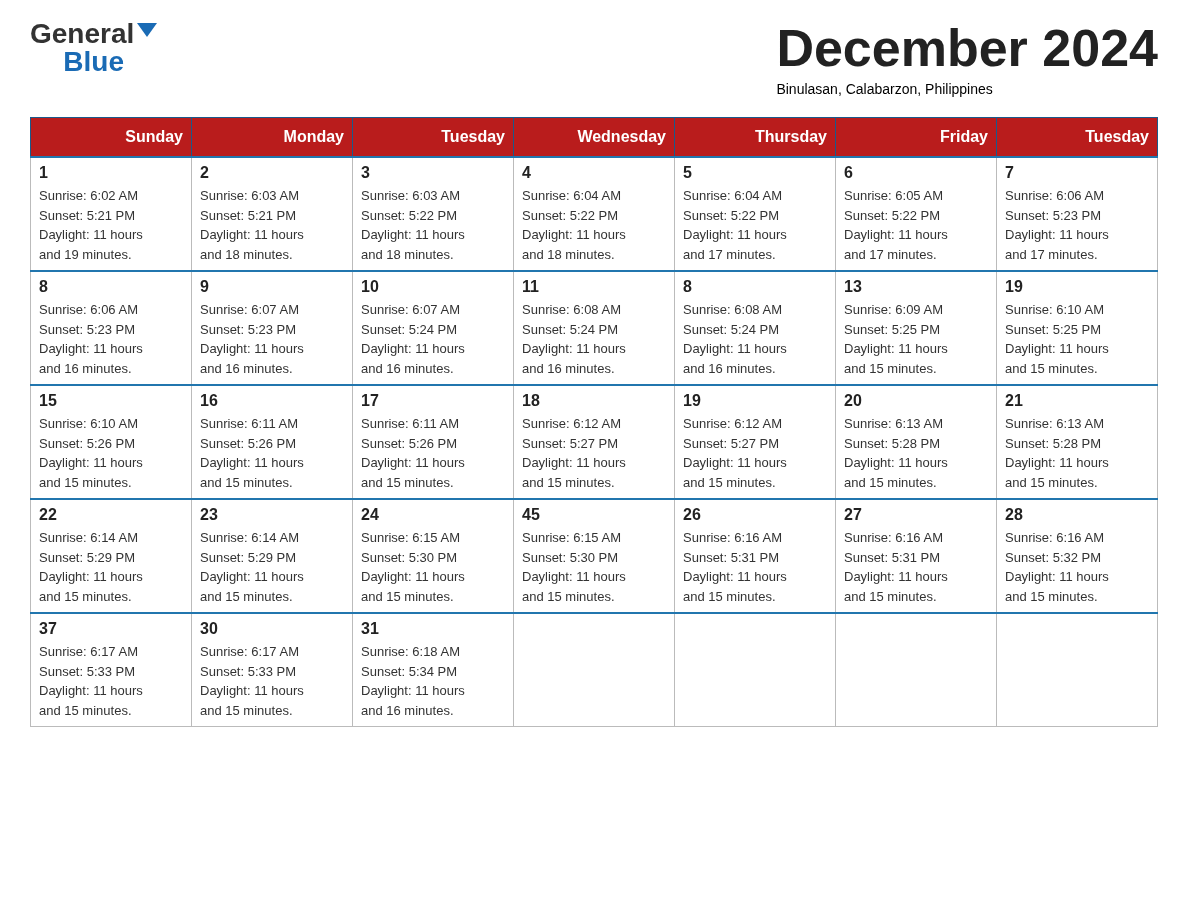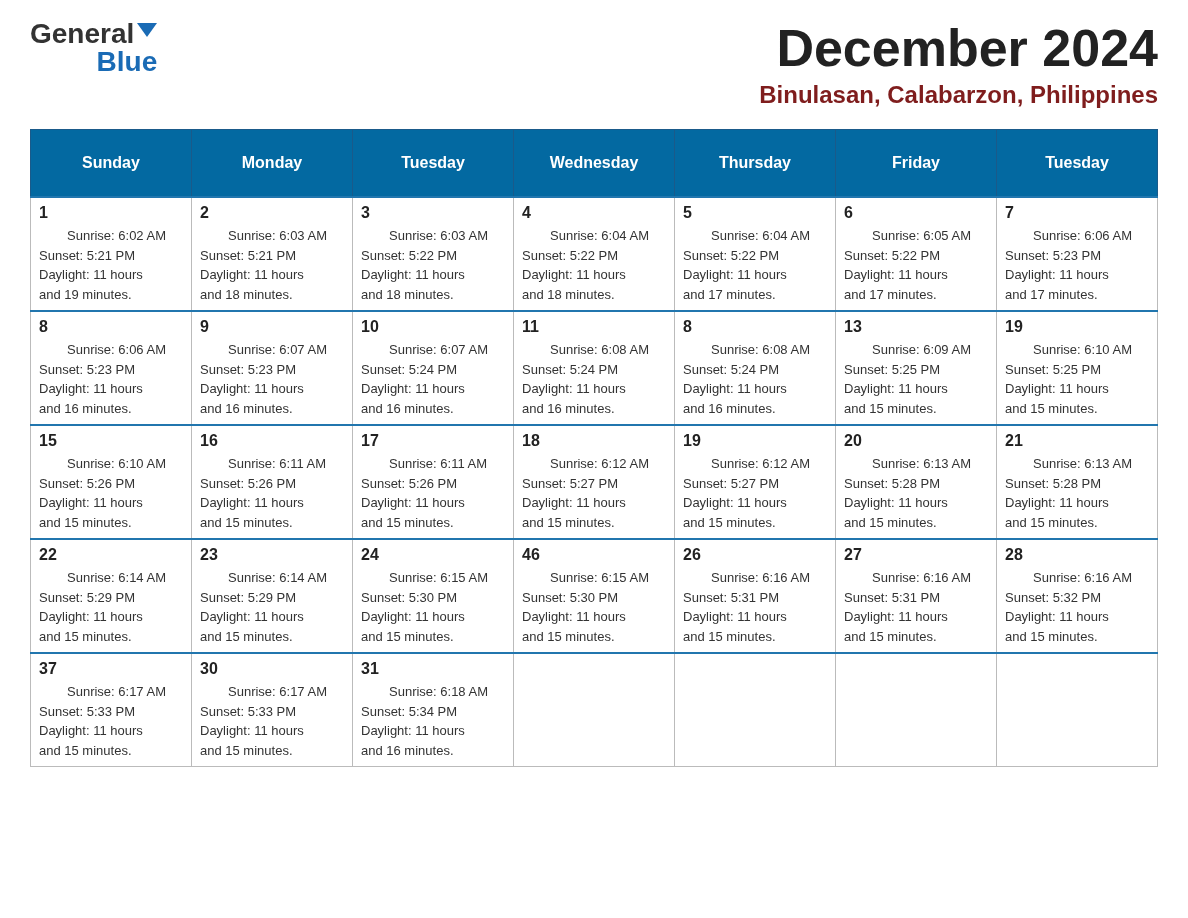--- a/index.html
+++ b/index.html
@@ -12,21 +12,21 @@
     }
     .header {
       display: flex;
       justify-content: space-between;
       align-items: flex-start;
       margin-bottom: 20px;
     }
     .logo {
       display: flex;
       flex-direction: column;
-      align-items: flex-end;
+      align-items: center;
     }
     .logo-general {
       font-size: 28px;
       font-weight: bold;
       color: #333;
       line-height: 1;
     }
     .logo-blue {
       font-size: 28px;
       font-weight: bold;
@@ -43,47 +43,45 @@
       margin-left: 3px;
       vertical-align: middle;
       position: relative;
       top: -4px;
     }
     .logo-top-row {
       display: flex;
       align-items: center;
     }
     .title-area {
-      text-align: right;
       margin-left: 19px;
     }
     .month-title {
       font-size: 52px;
       font-weight: bold;
       color: #222;
       line-height: 1.1;
     }
     .location-title {
-      font-size: 24px;
-      color: #7f1d1d;
+      font-size: 14px;
+      color: #000000;
       margin-top: 4px;
-      font-weight: bold;
     }
     .calendar-table {
       width: 100%;
       border-collapse: collapse;
       border: 1px solid #999;
     }
     .calendar-table th {
-      background-color: #0369a1;
+      background-color: #b91c1c;
       color: #fff;
-      padding: 24px 8px;
+      padding: 10px 8px;
       font-size: 16px;
       font-weight: bold;
-      text-align: center;
+      text-align: right;
       border: 1px solid #1a5a8a;
     }
     .calendar-table td {
       vertical-align: top;
       padding: 6px 8px;
       border: 1px solid #bbb;
       font-size: 13px;
       color: #222;
       width: 14.28%;
       min-height: 90px;
@@ -92,21 +90,20 @@
     .day-number {
       font-size: 16px;
       font-weight: bold;
       display: block;
       margin-bottom: 4px;
     }
     .day-info {
       font-size: 13px;
       line-height: 1.5;
       color: #333;
-      margin-left: 28px;
     }
     .week-row td {
       border-top: 2px solid #2176ae;
     }
     .empty-cell {
       background: #fff;
     }
   </style>
 </head>
 <body>
@@ -235,21 +232,21 @@
       </td>
         <td>
         <span class="day-number">23</span>
         <span class="day-info">Sunrise: 6:14 AM<br>Sunset: 5:29 PM<br>Daylight: 11 hours<br>and 15 minutes.</span>
       </td>
         <td>
         <span class="day-number">24</span>
         <span class="day-info">Sunrise: 6:15 AM<br>Sunset: 5:30 PM<br>Daylight: 11 hours<br>and 15 minutes.</span>
       </td>
         <td>
-        <span class="day-number">46</span>
+        <span class="day-number">45</span>
         <span class="day-info">Sunrise: 6:15 AM<br>Sunset: 5:30 PM<br>Daylight: 11 hours<br>and 15 minutes.</span>
       </td>
         <td>
         <span class="day-number">26</span>
         <span class="day-info">Sunrise: 6:16 AM<br>Sunset: 5:31 PM<br>Daylight: 11 hours<br>and 15 minutes.</span>
       </td>
         <td>
         <span class="day-number">27</span>
         <span class="day-info">Sunrise: 6:16 AM<br>Sunset: 5:31 PM<br>Daylight: 11 hours<br>and 15 minutes.</span>
       </td>

